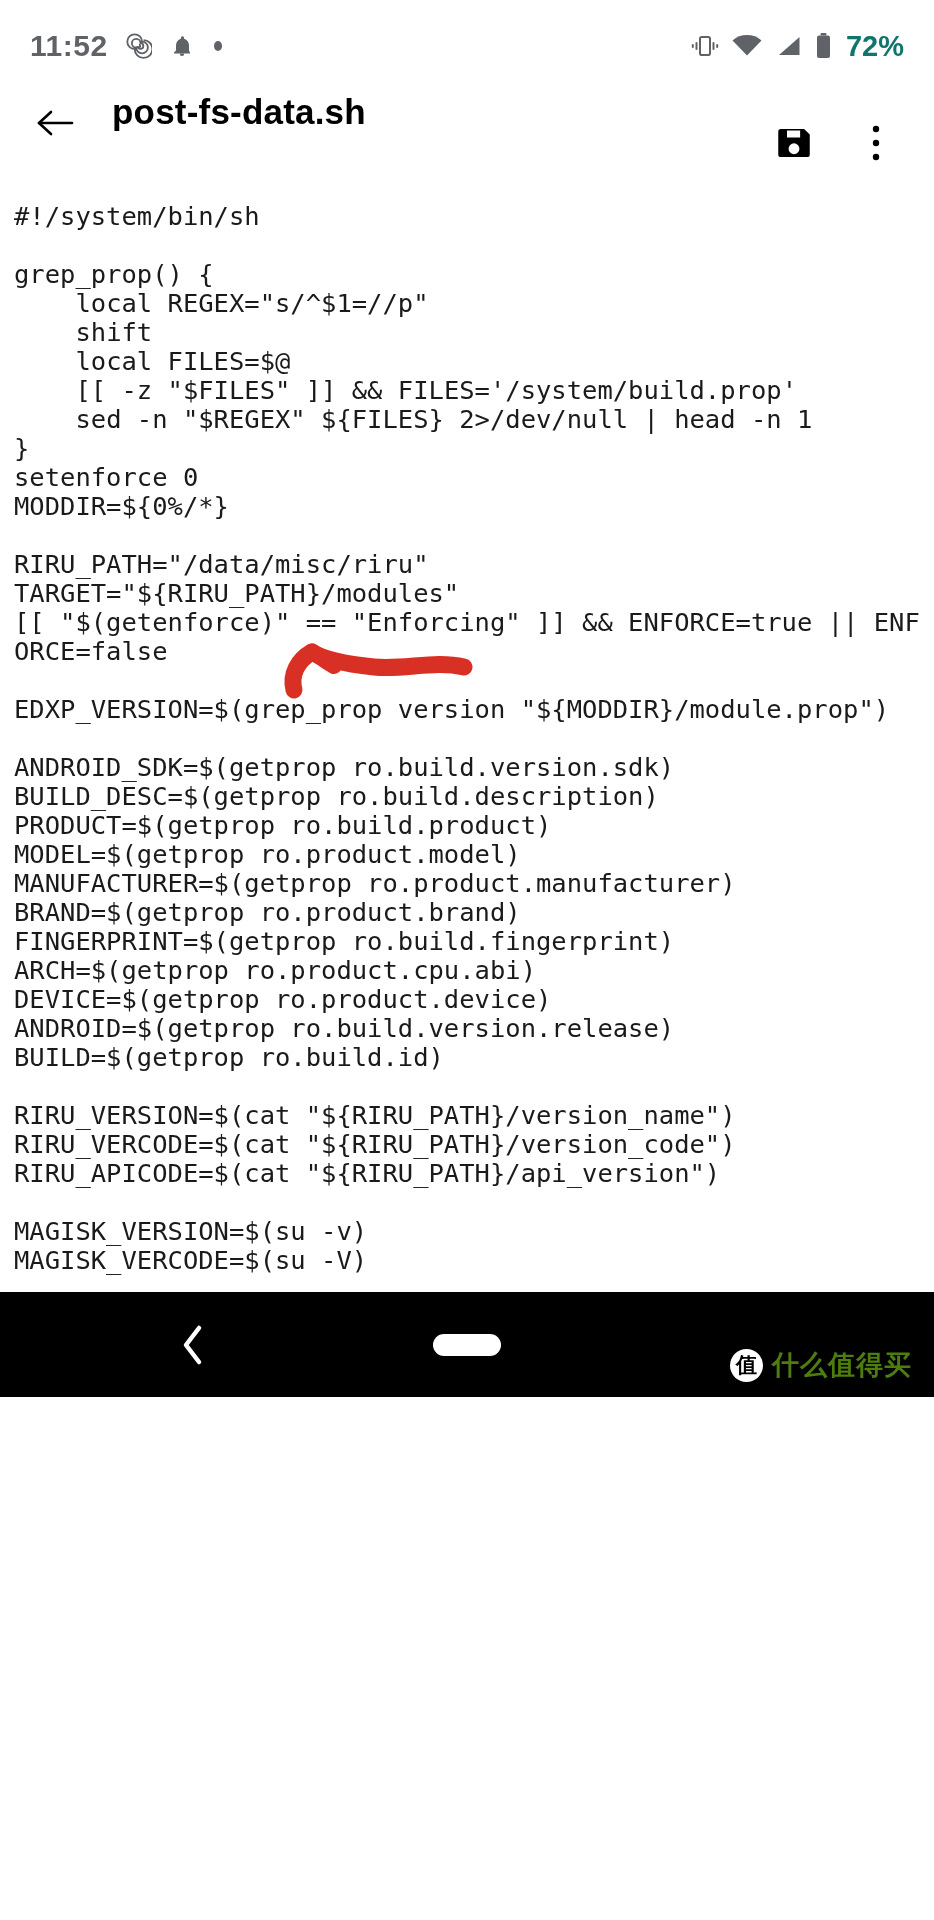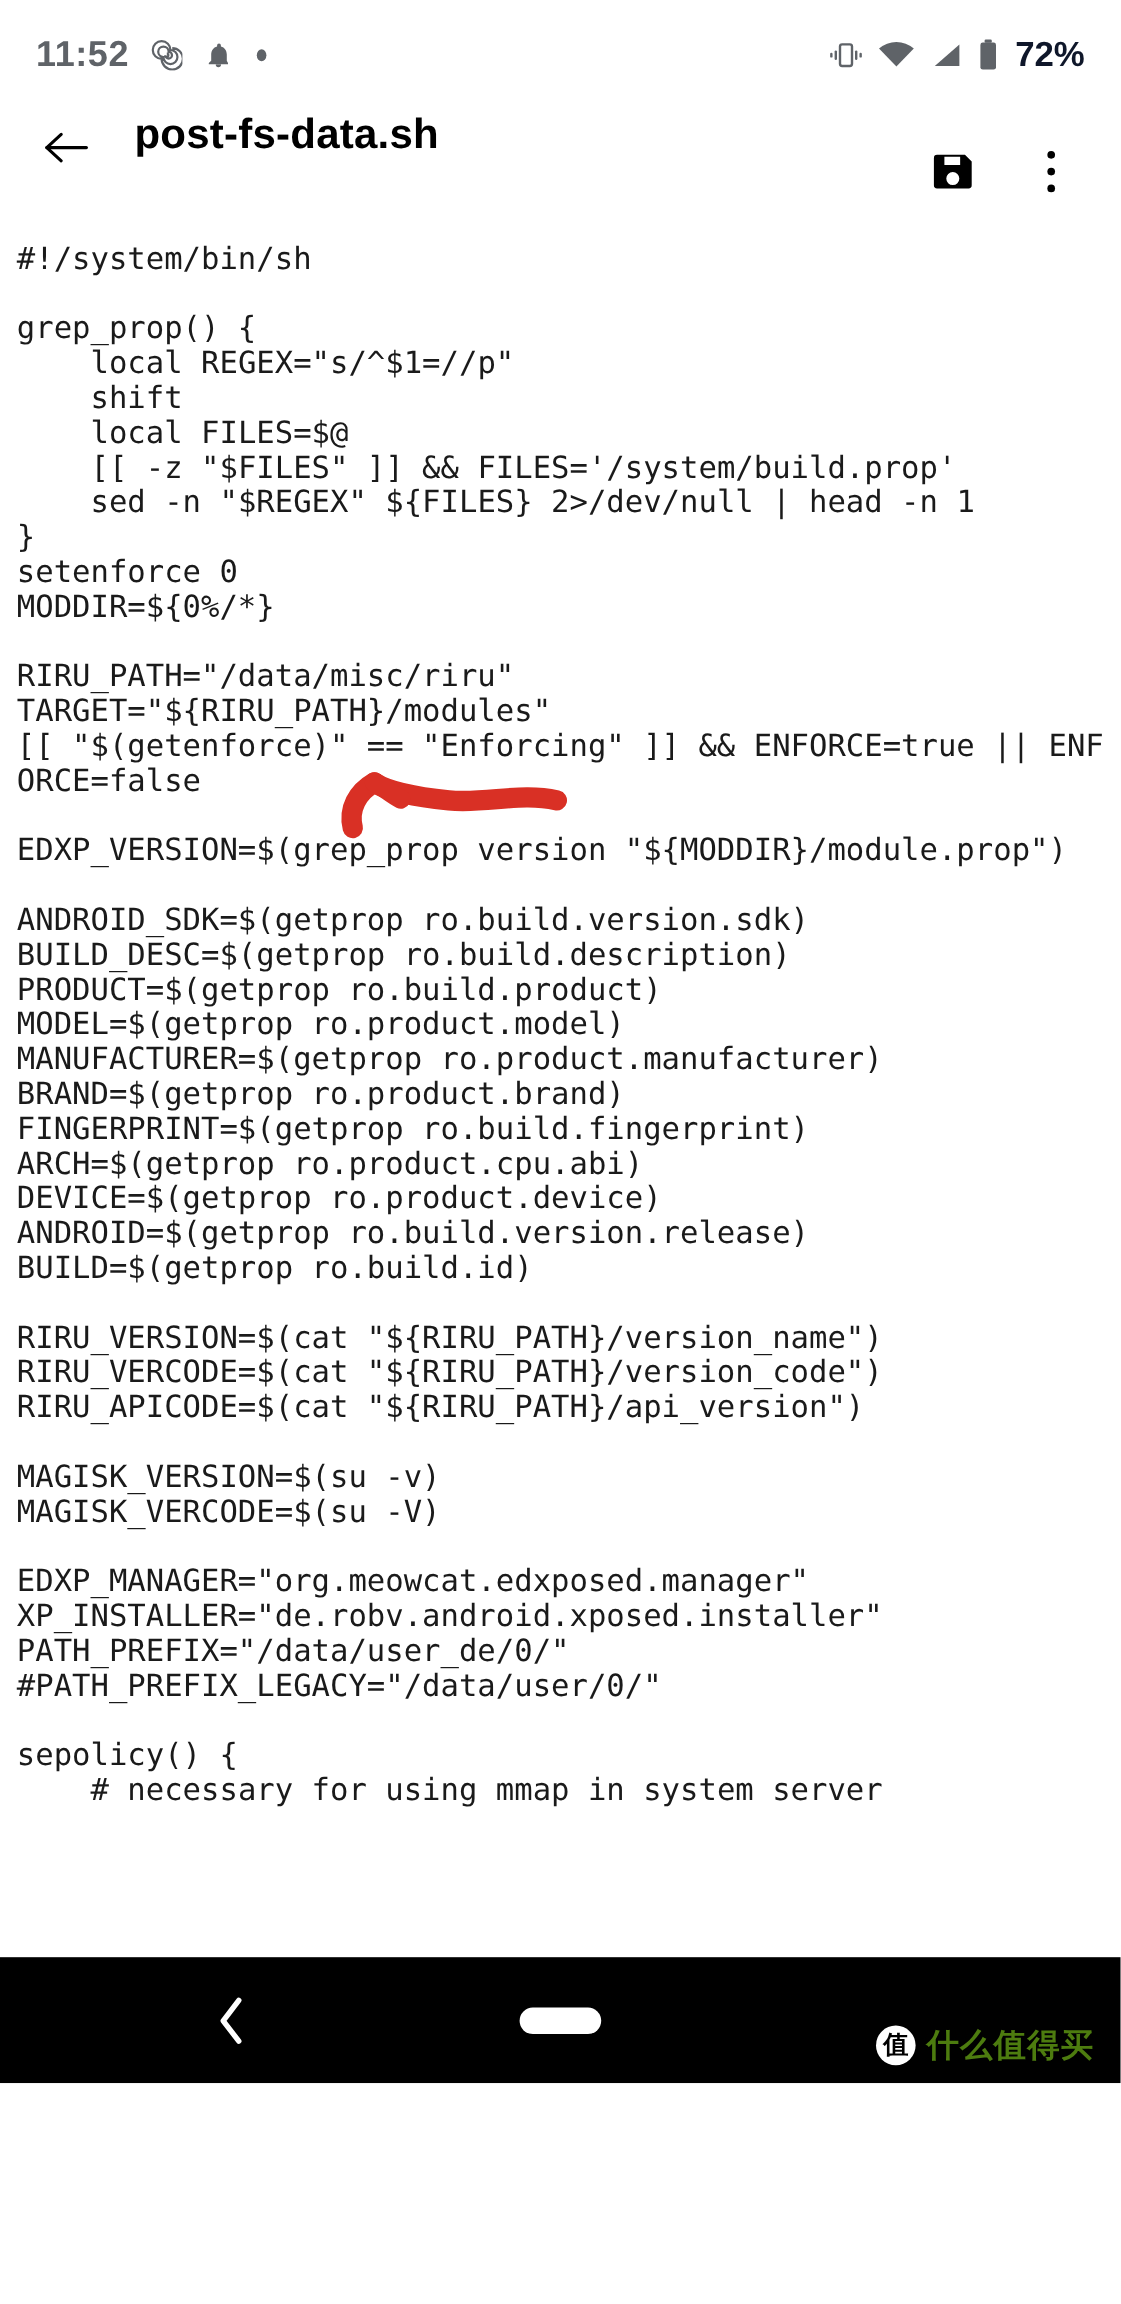--- a/index.html
+++ b/index.html
@@ -4,21 +4,21 @@
 <style>
   * { margin:0; padding:0; box-sizing:border-box; }
   html, body {
     width:934px; height:1920px;
     background:#ffffff;
     font-family:"Liberation Sans", sans-serif;
     overflow:hidden;
   }
   #screen {
     position:relative;
-    width:934px; height:1736px;
+    width:934px; height:1397px;
     background:#ffffff;
     overflow:hidden;
   }
 
   
   #status-bar {
     position:absolute; top:0; left:0;
     width:934px; height:92px;
     display:flex; align-items:center;
     padding:0 30px;
@@ -26,21 +26,21 @@
   }
   #status-left { display:flex; align-items:center; gap:18px; }
   #status-right { margin-left:auto; display:flex; align-items:center; gap:12px; }
   .sb-clock {
     font-size:30px; font-weight:600; color:#5f6368;
     letter-spacing:0.5px;
     font-family:"Liberation Sans", sans-serif;
   }
   .sb-icon { color:#5f6368; display:flex; align-items:center; }
   .sb-battery-text {
-    font-size:29px; font-weight:600; color:#0f172a;
+    font-size:29px; font-weight:600; color:#0f766e;
     margin-left:2px;
   }
 
   
   #app-bar {
     position:absolute; top:92px; left:0;
     width:934px; height:102px;
     display:flex; 
     padding:0 24px;
     background:#ffffff;

